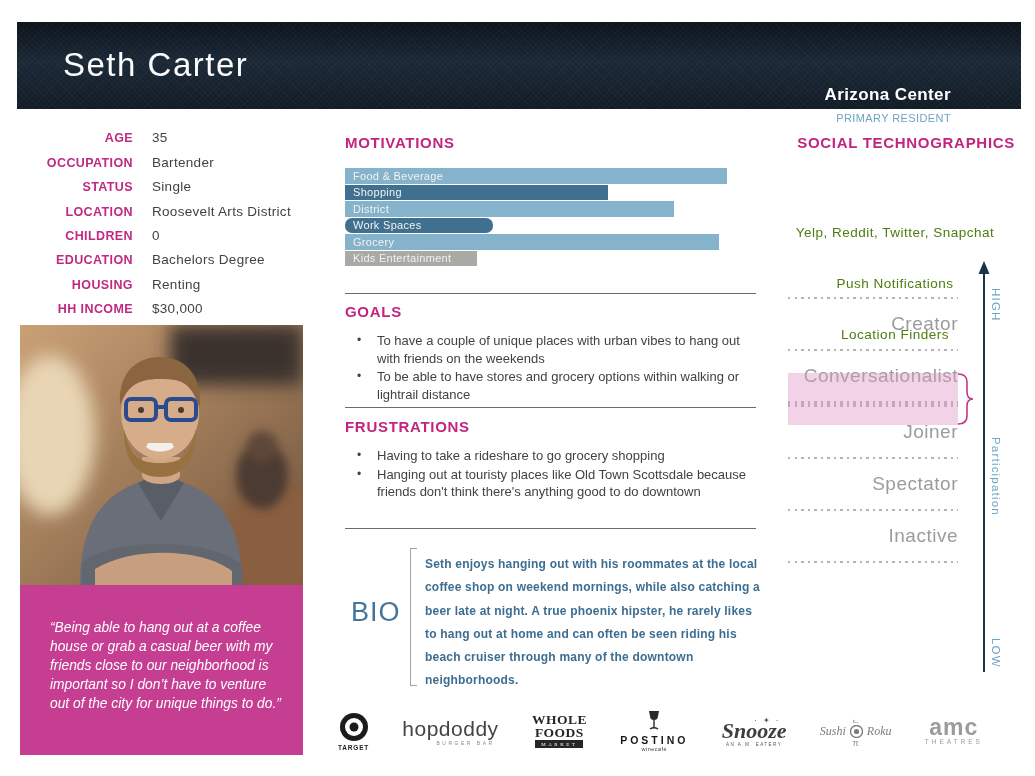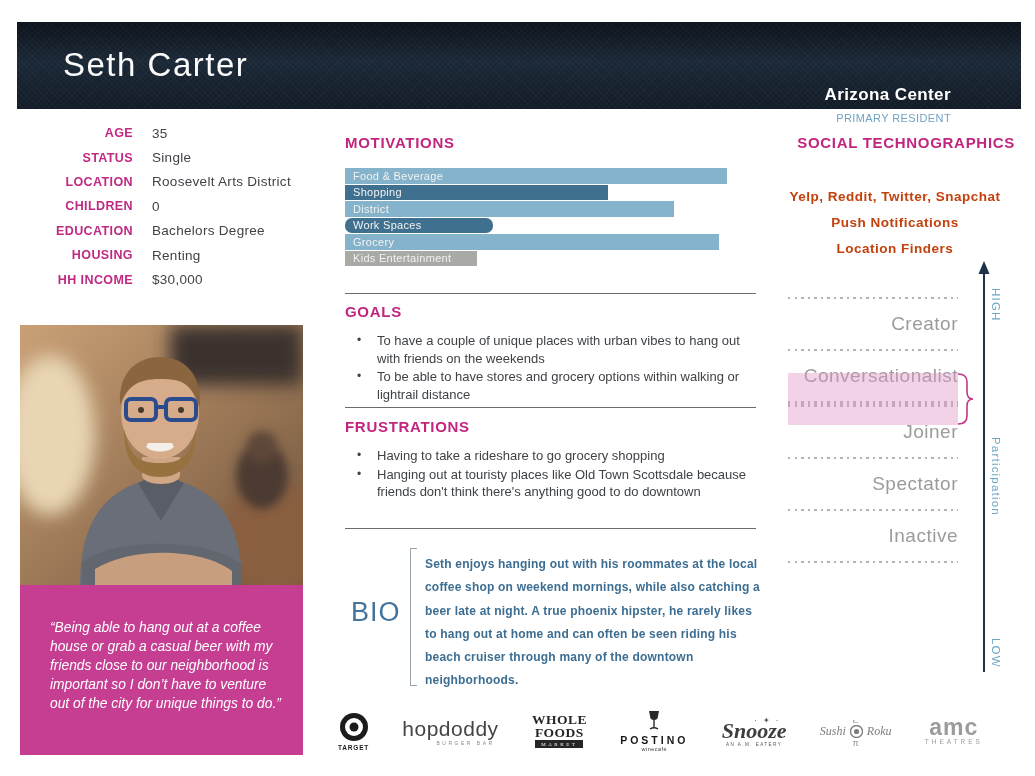--- a/index.html
+++ b/index.html
@@ -18,21 +18,21 @@
     position:absolute; left:46px; top:24px;
     font-size:33px; font-weight:400; letter-spacing:1.5px; color:#fbfbfb;
   }
   .header-right { position:absolute; right:70px; top:22px; text-align:right;margin-top:41px; }
   .header-org { font-size:17px; font-weight:bold; color:#ffffff; letter-spacing:0.4px; }
   .header-sub { margin-top:7px; font-size:11px; letter-spacing:0.4px; color:#ffffff; }
   .header-sub .hl { color:#6fa3c2; }
 
   
   .attrs { position:absolute; left:20px; top:121px; width:300px; }
-  .attr-row { display:flex; align-items:center; height:24.4px; }
+  .attr-row { display:flex; align-items:flex-end; height:24.4px; }
   .attr-label {
     width:113px; text-align:right; font-size:12.5px; font-weight:bold;
     color:#c02982; letter-spacing:0.4px;
   }
   .attr-value { margin-left:19px; font-size:13.5px; color:#3f4347; letter-spacing:0.3px; }
 
   
   .photo { position:absolute; left:20px; top:325px; width:283px; height:260px; overflow:hidden; }
   .photo svg { display:block; }
 
@@ -63,21 +63,21 @@
   .bullet .dot { flex:none; width:20px; margin-left:12px; font-size:12px; }
 
   .bio-label { position:absolute; left:351px; top:597px; font-size:27px; font-weight:normal; color:#45749b; letter-spacing:1px; }
   .bio-bracket { position:absolute; left:410px; top:548px; width:7px; height:138px;
     border-left:1.5px solid #9aa4ad; border-top:1.5px solid #9aa4ad; border-bottom:1.5px solid #9aa4ad; }
   .bio-text { position:absolute; left:425px; top:553px; width:340px;
     font-size:12px; font-weight:bold; color:#3d6e92; line-height:23.3px; letter-spacing:0.2px; }
 
   
   .social-lines { position:absolute; left:775px; top:189px; width:240px; text-align:center; }
-  .social-line { font-size:13.5px; font-weight:bold; color:#c2410c; letter-spacing:0.5px; margin-bottom:11px; }
+  .social-line { font-size:13.5px; font-weight:normal; color:#4d7c0f; letter-spacing:0.5px; margin-bottom:11px;margin-top:36px; }
 
   .ladder { position:absolute; left:788px; top:297px; width:170px; }
   .rung-line { height:2px; background:repeating-linear-gradient(90deg,#b3b3b3 0 2.5px, transparent 2.5px 6.5px); }
   .rung-label { height:50px; display:flex; align-items:center; justify-content:flex-end;
     font-size:19px; color:#9c9c9c; letter-spacing:0.5px; }
   .ladder-highlight { position:absolute; left:788px; top:373px; width:170px; height:52px;
     background:rgba(222,148,198,0.42); }
   .brace { position:absolute; left:956px; top:371px; }
   .axis { position:absolute; left:978px; top:260px; }
   .axis-label { position:absolute; writing-mode:vertical-rl; font-size:11.5px; letter-spacing:1.2px; color:#6ea6c5; }
@@ -116,20 +116,24 @@
     <div class="header-right">
       <div class="header-org">Arizona Center</div>
       <div class="header-sub"><span>PERSONA VERTICAL </span><span class="hl">PRIMARY RESIDENT</span></div>
     </div>
   </div>
 
   <div class="attrs">
     <div class="attr-row">
         <div class="attr-label">AGE</div>
         <div class="attr-value">35</div>
+      </div>
+    <div class="attr-row">
+        <div class="attr-label">OCCUPATION</div>
+        <div class="attr-value">Bartender</div>
       </div>
     <div class="attr-row">
         <div class="attr-label">STATUS</div>
         <div class="attr-value">Single</div>
       </div>
     <div class="attr-row">
         <div class="attr-label">LOCATION</div>
         <div class="attr-value">Roosevelt Arts District</div>
       </div>
     <div class="attr-row">

